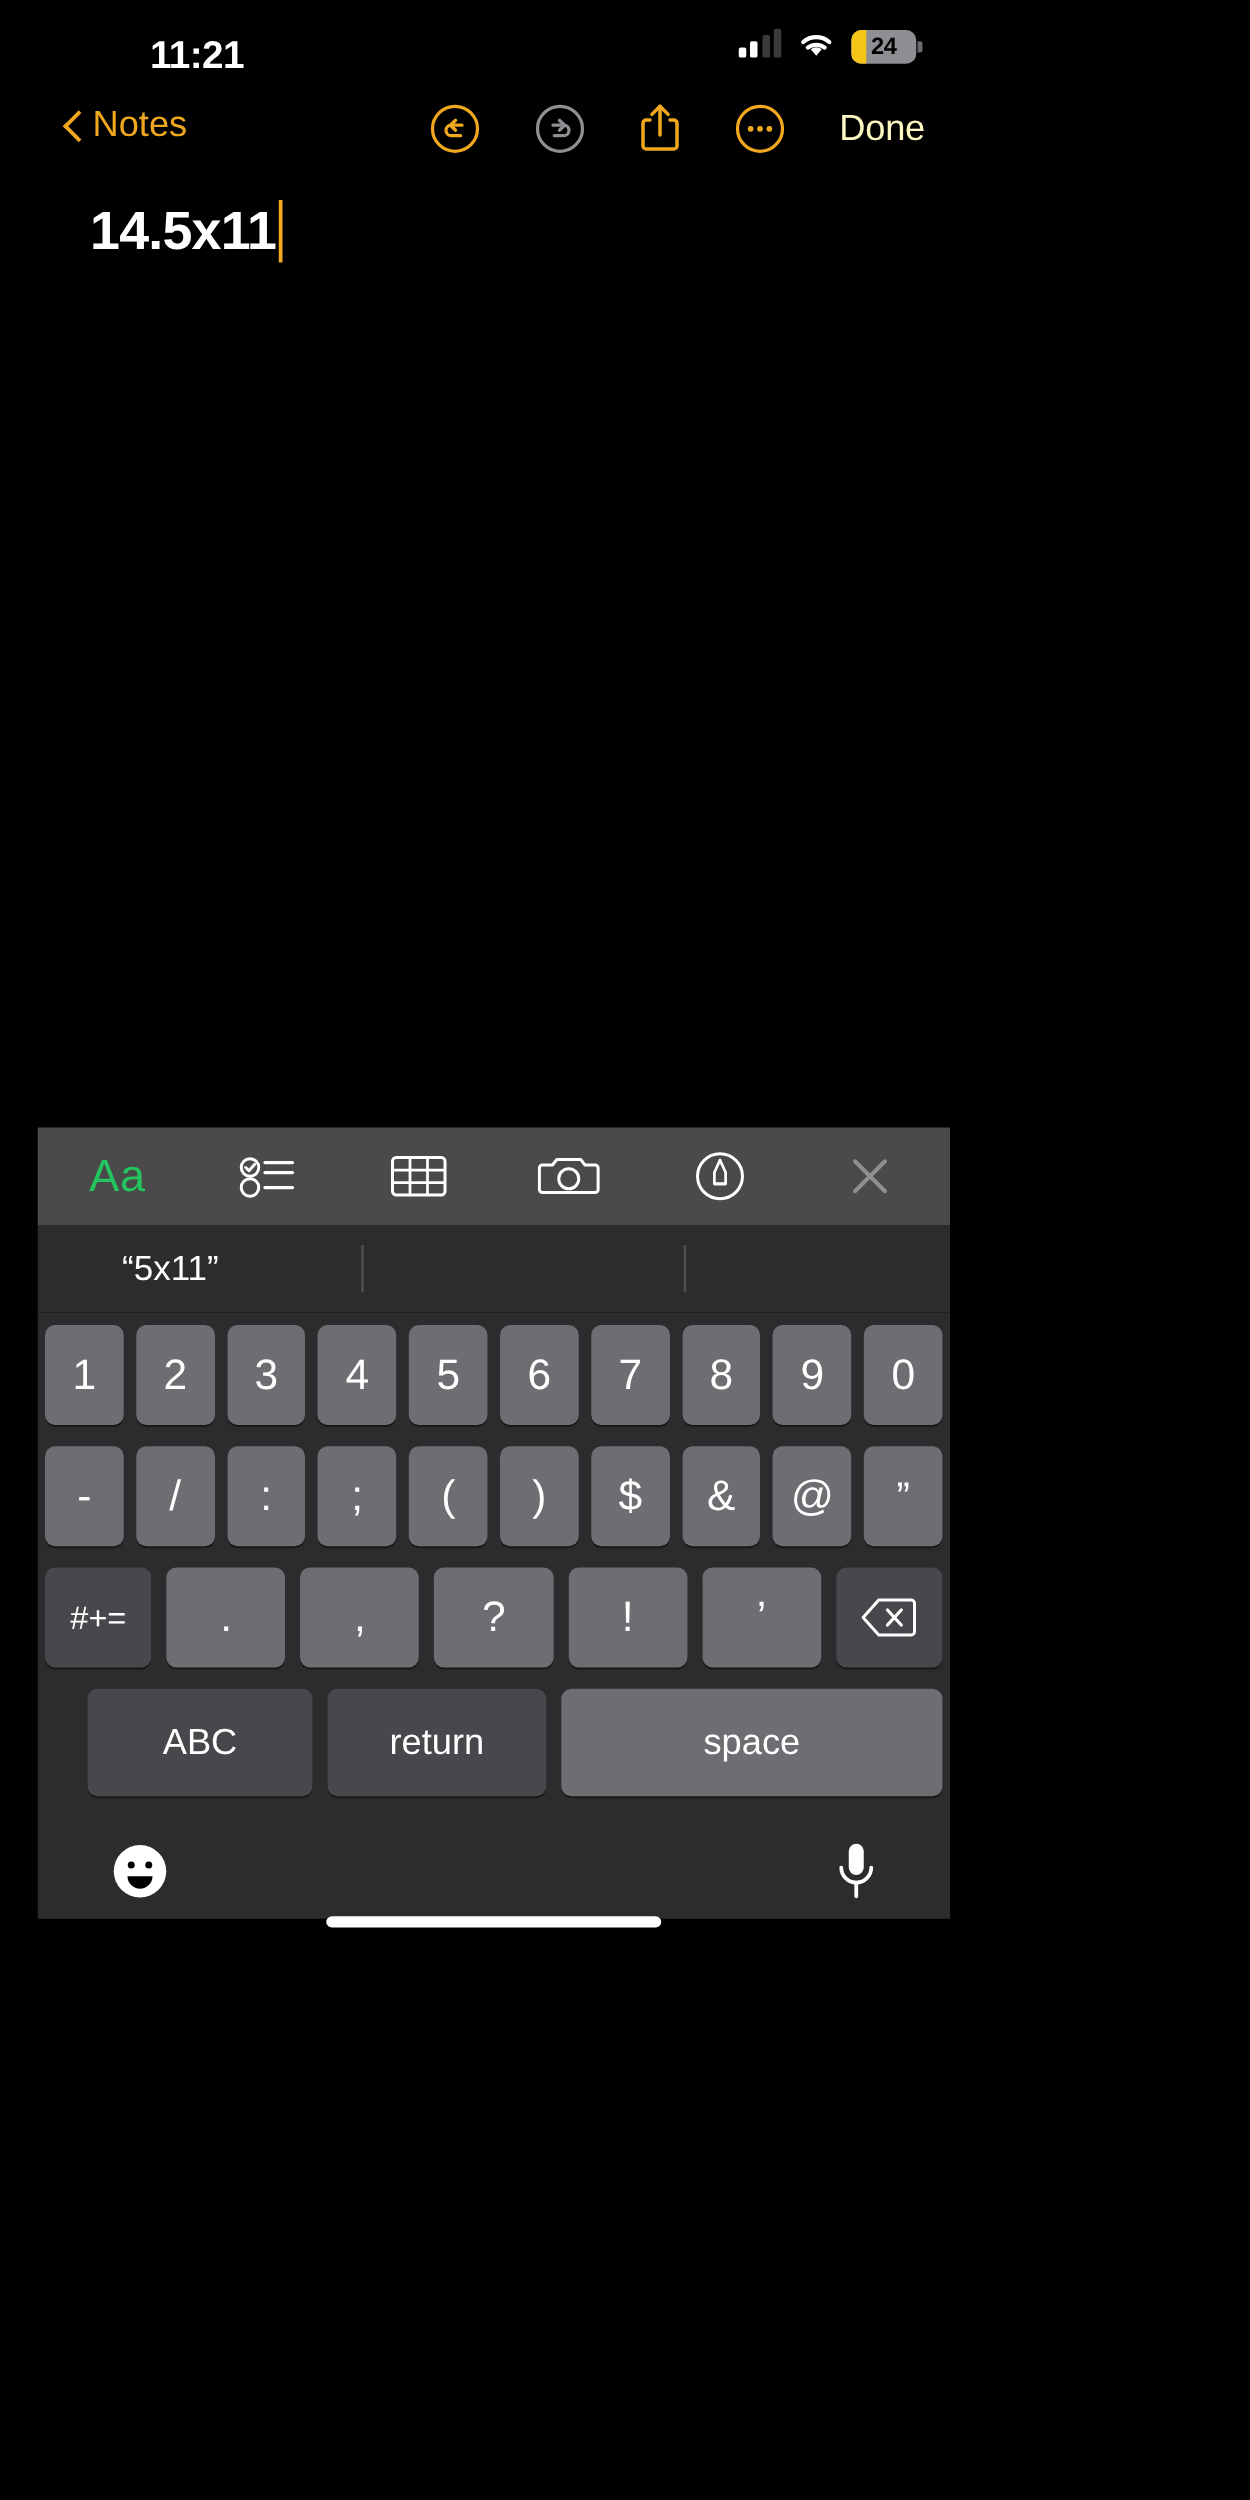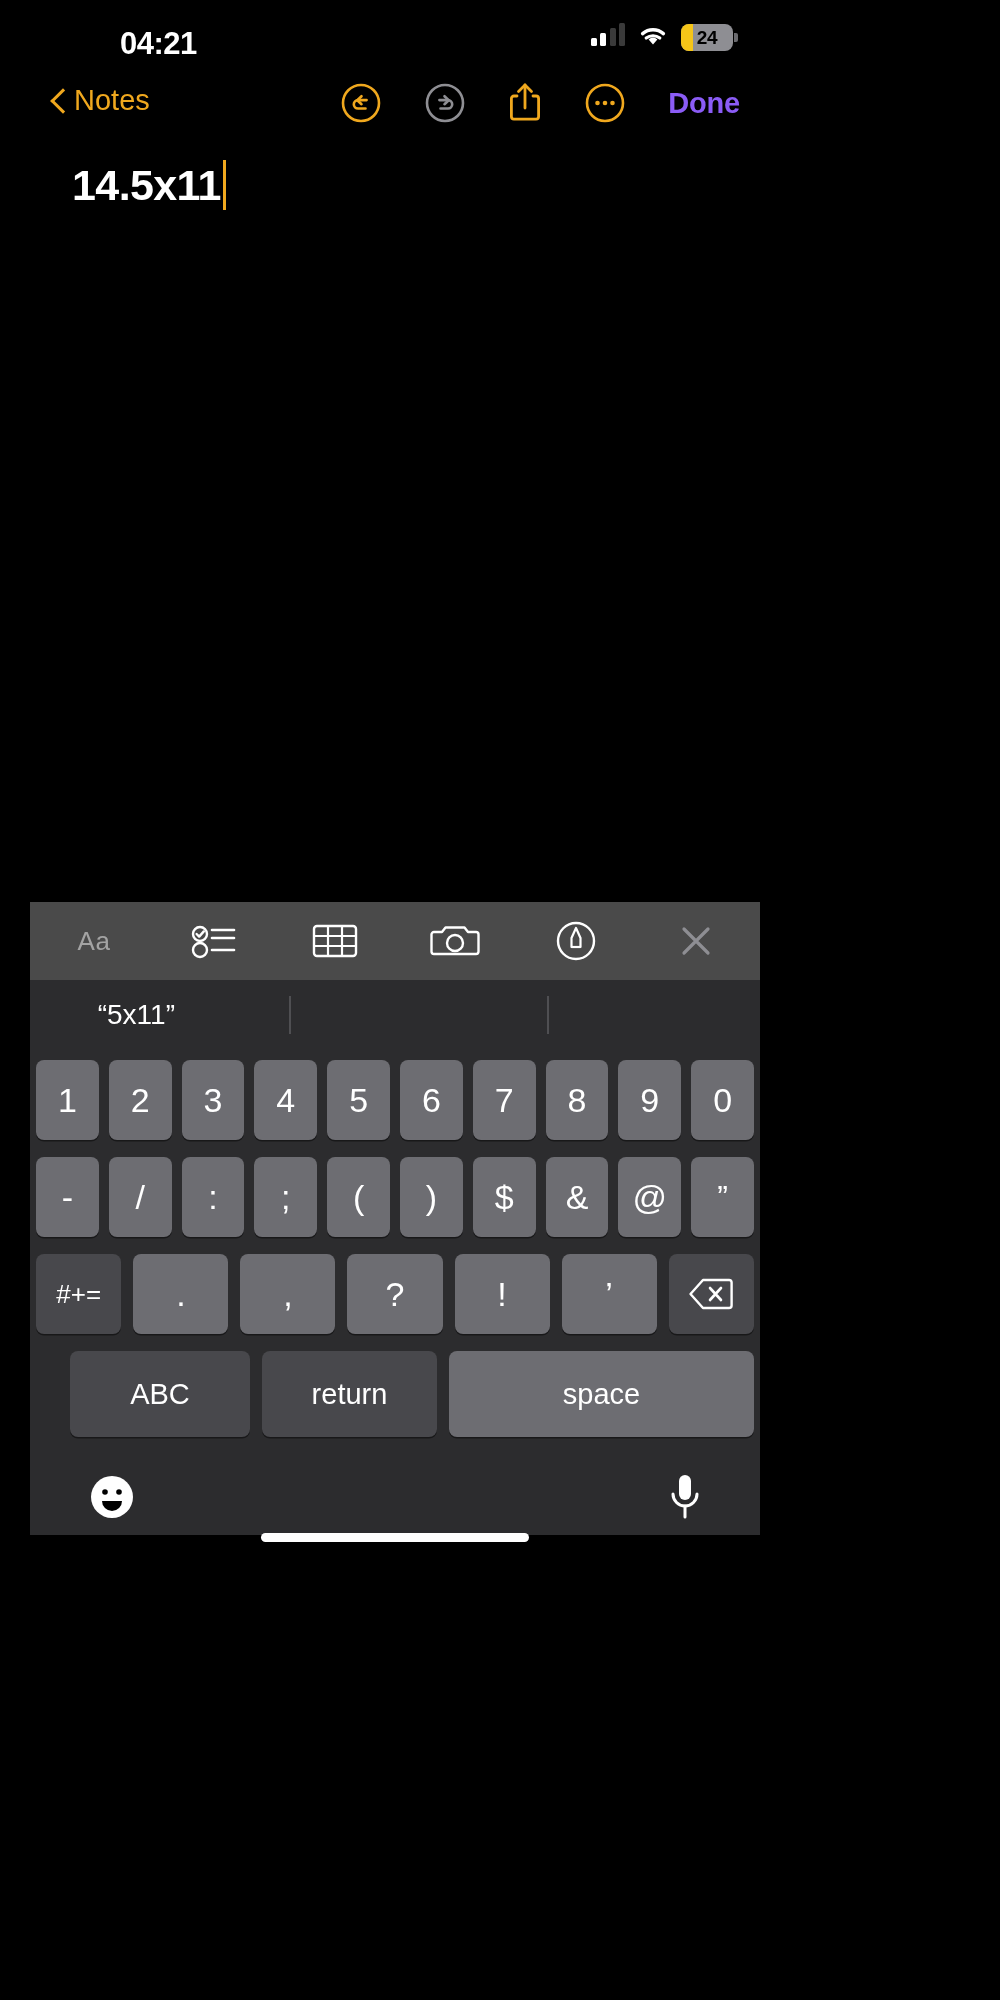--- a/index.html
+++ b/index.html
@@ -77,21 +77,21 @@
     border-left:3.4px solid #f0a81e; border-bottom:3.4px solid #f0a81e;
     transform:rotate(45deg);
   }
   .nav-icons {
     position:absolute; right:20px; top:3px;
     display:flex; align-items:center; gap:42px;
   }
   .circ-icon { width:42px; height:42px; }
   .share-icon { width:34px; height:44px; }
   .done-btn {
-    color:#8b5cf6; font-size:29px; font-weight:700;
+    color:#fef9c3; font-size:29px; font-weight:400;
     letter-spacing:-0.2px;
   }
 
   
   .note-area {
     position:relative;
     height:764px;
     padding:22px 40px 0 42px;
   }
   .note-line { display:flex; align-items:center; }
@@ -104,21 +104,21 @@
   }
 
   
   .format-bar {
     position:relative; height:78px; width:100%;
     background:#4a4a4a;
     display:flex; align-items:center; justify-content:space-between;
     padding:0 36px;
   }
   .fmt-item { width:56px; height:46px; display:flex; align-items:center; justify-content:center; }
-  .fmt-aa { color:#a3a3a3; font-size:26px; letter-spacing:0.5px; }
+  .fmt-aa { color:#22c55e; font-size:36px; letter-spacing:0.5px; }
 
   
   .predict-bar {
     position:relative; height:70px; width:100%;
     background:#2c2c2e;
     display:flex; align-items:flex-end;gap:46px;
   }
   .predict-slot {
     flex:1; display:flex; align-items:center; justify-content:center;
     color:#fff; font-size:28px; height:100%;
@@ -169,21 +169,21 @@
     bottom:18px;
     width:268px; height:9px; border-radius:5px; background:#fff;
   }
 </style>
 </head>
 <body>
 
 <div id="phone">
 
   <div class="statusbar">
-    <div class="status-time">04:21</div>
+    <div class="status-time">11:21</div>
     <div class="status-right">
       <div class="signal">
         <i class="on"></i>
           <i class="on"></i>
           <i></i>
           <i></i>
       </div>
       <div class="wifi">
         <svg width="30" height="23" viewBox="0 0 30 23">
           <path d="M15 20.5 L10.6 15.4 a7 7 0 0 1 8.8 0 Z" fill="#fff"></path>

